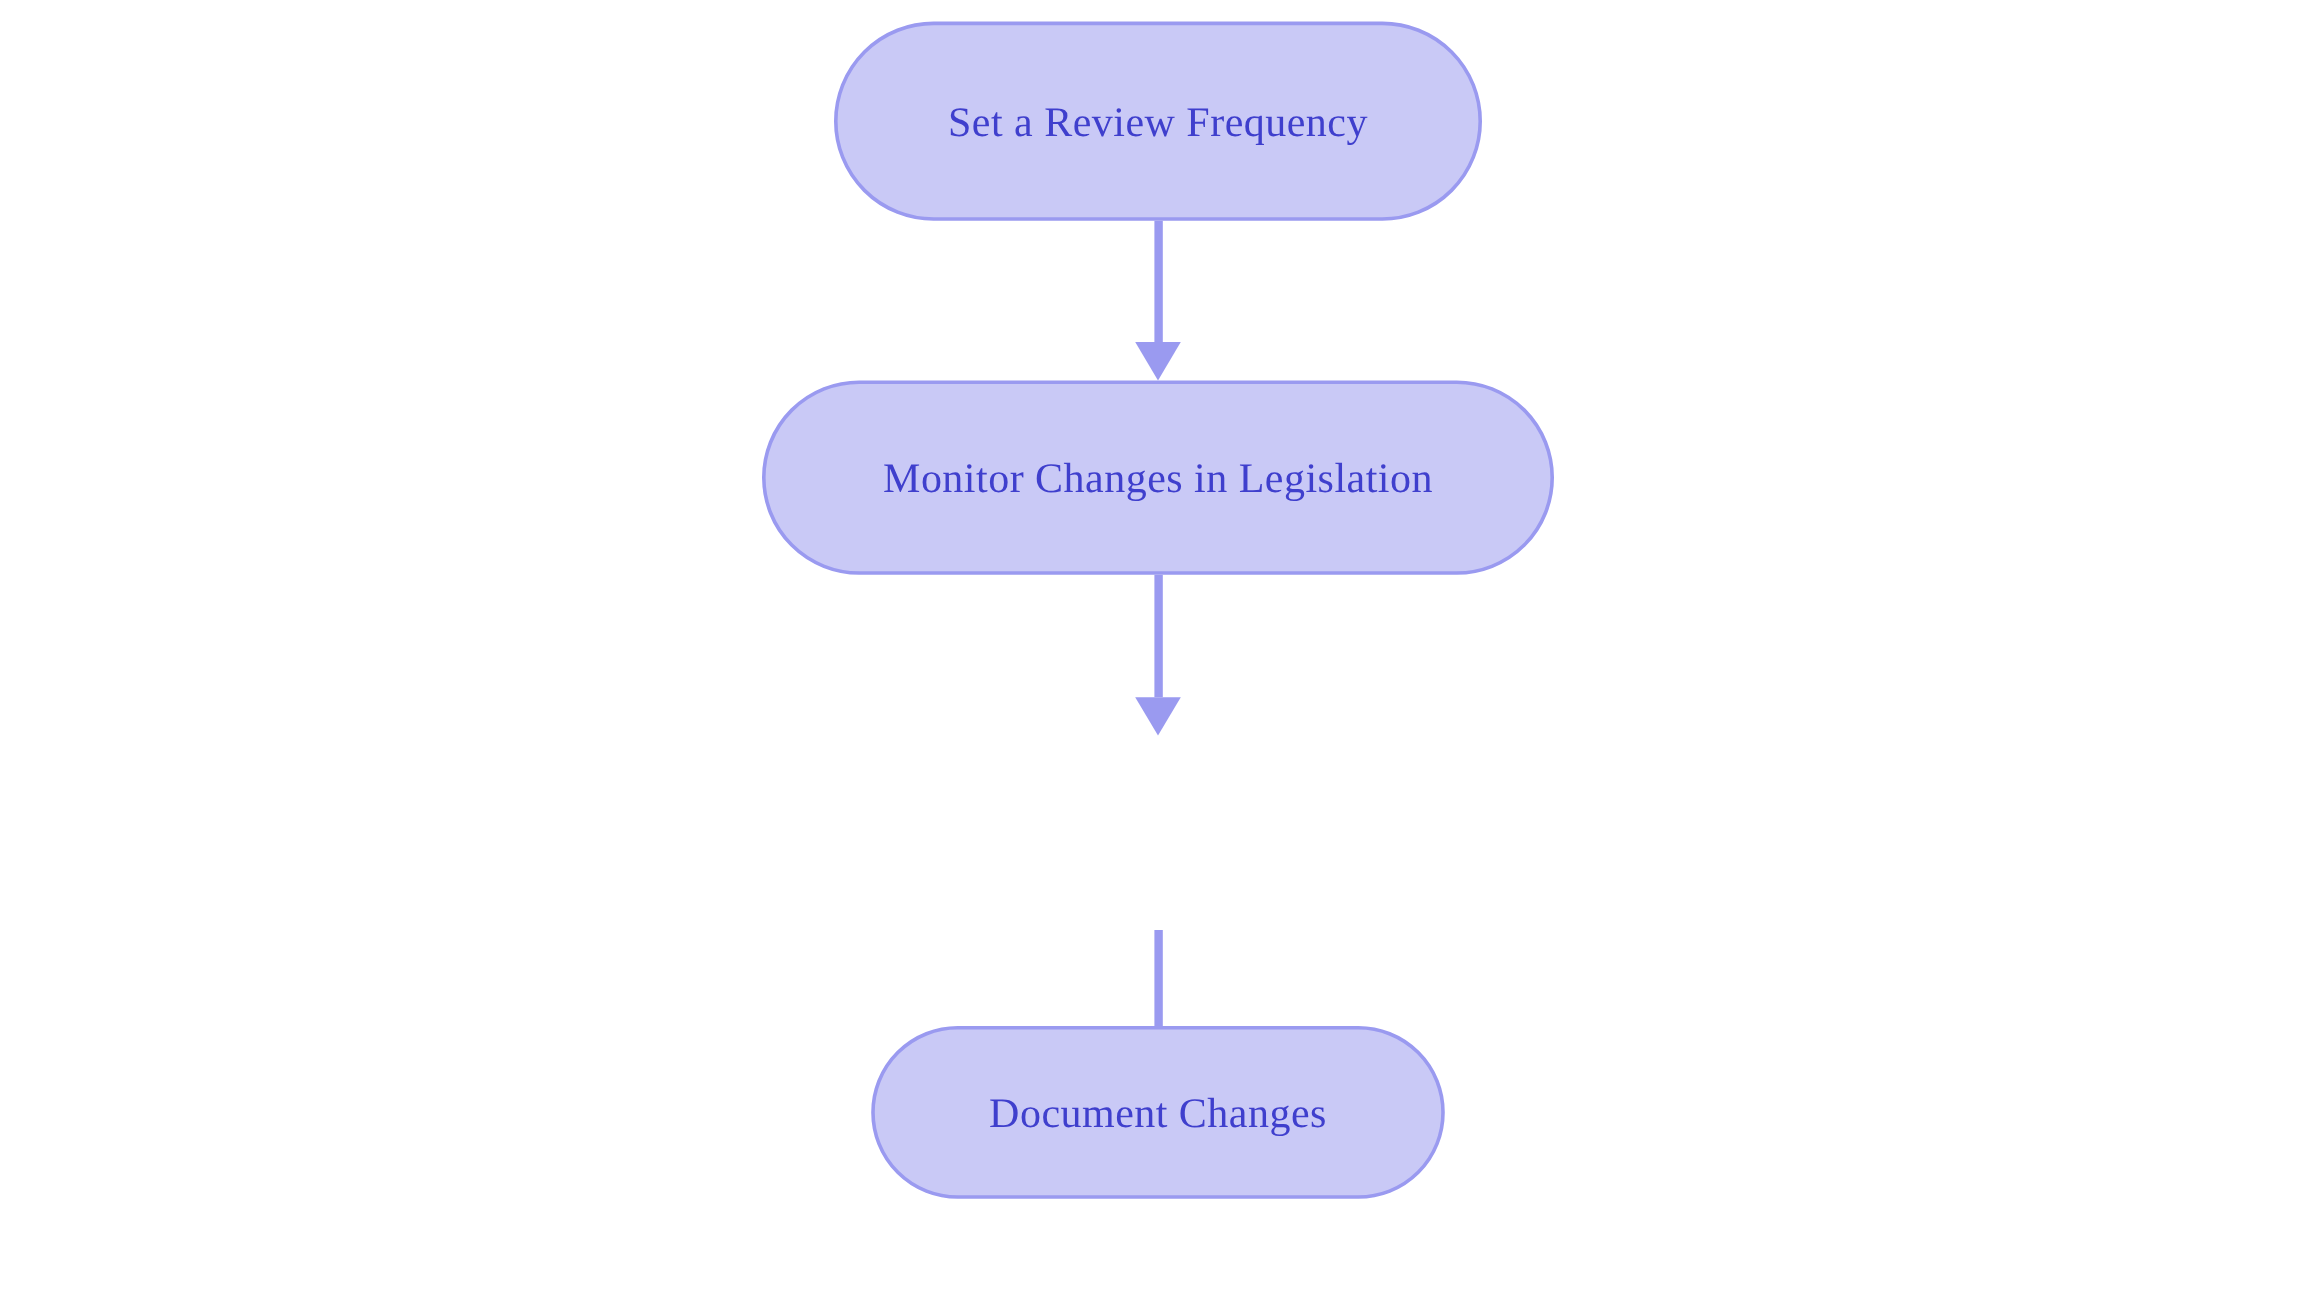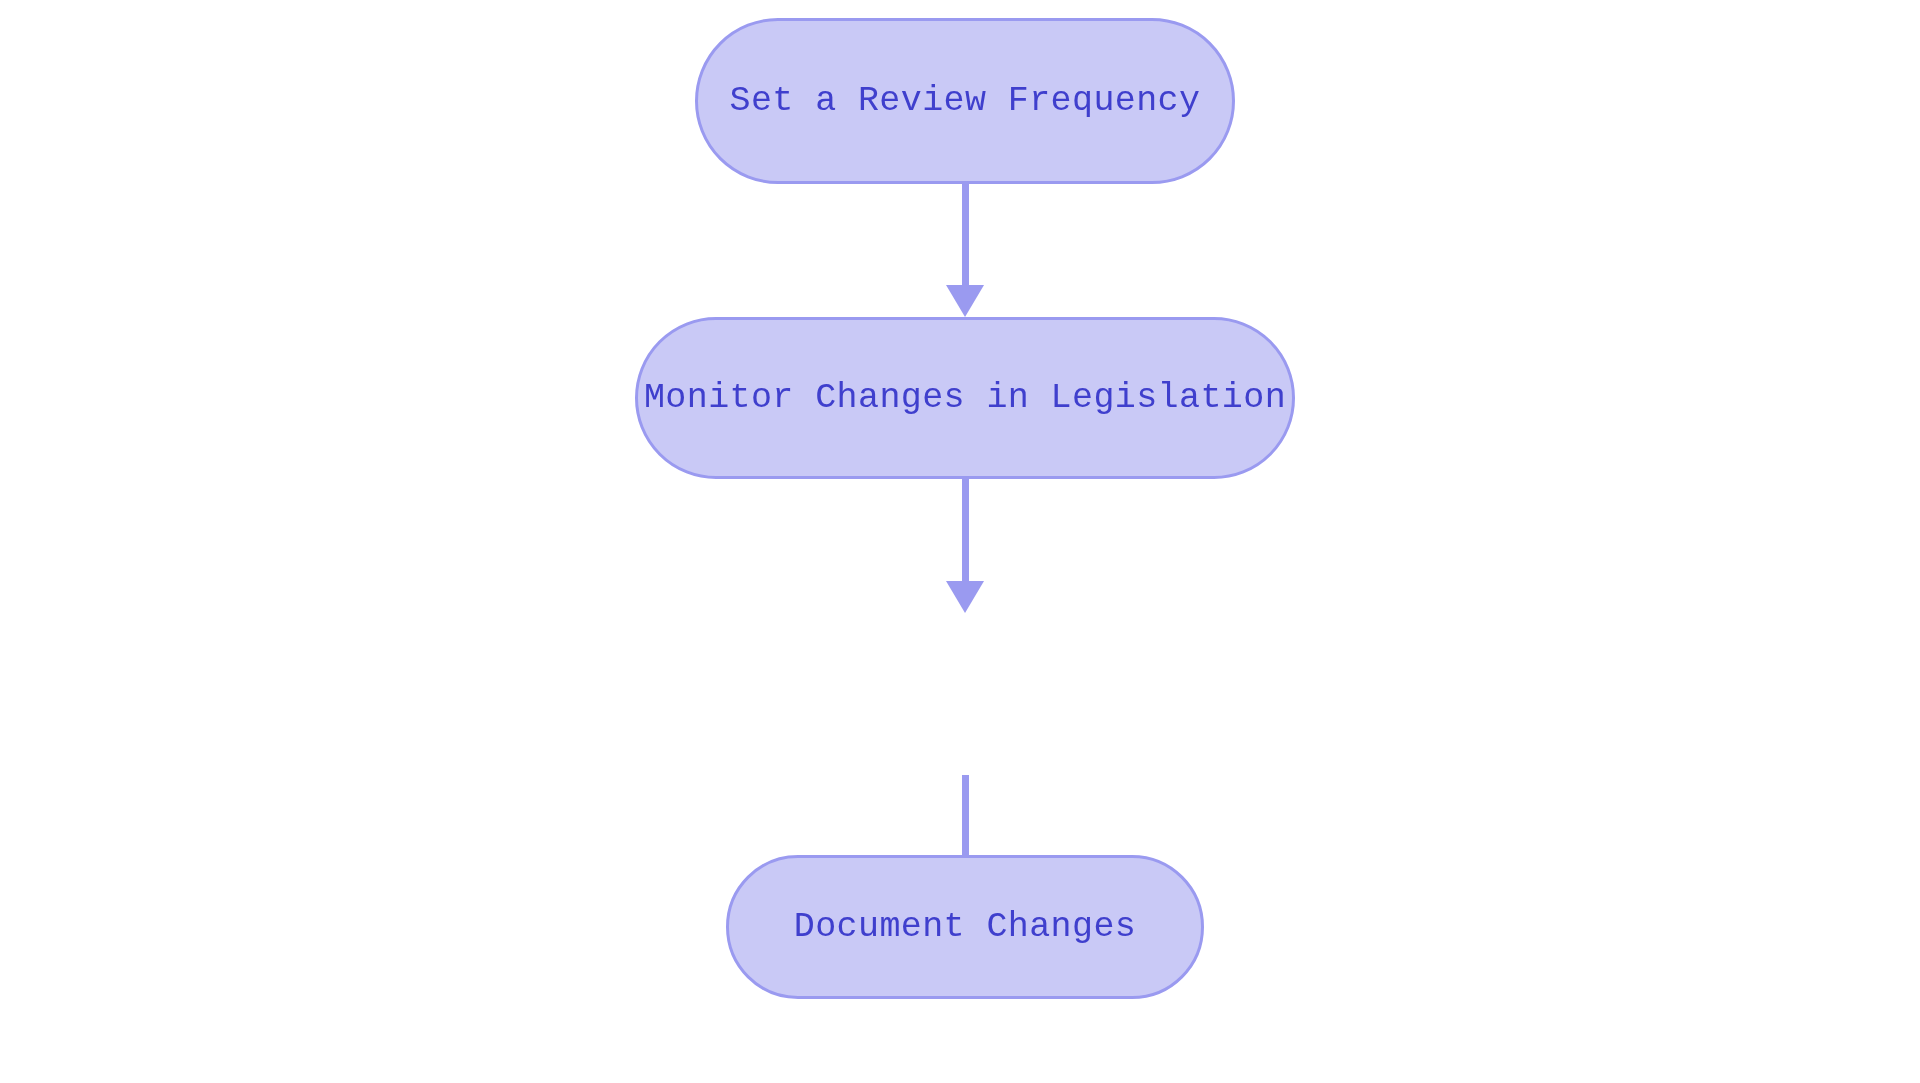--- a/index.html
+++ b/index.html
@@ -6,21 +6,21 @@
     margin: 0;
     padding: 0;
     background: #ffffff;
   }
   .canvas {
     position: relative;
     width: 1920px;
     height: 1083px;
     background: var(--background, #ffffff);
     overflow: hidden;
-    font-family: Liberation Mono, monospace;
+    font-family: Liberation Serif, serif;
   }
   .flow-node {
     position: absolute;
     box-sizing: border-box;
     background: var(--node-fill, #c9c9f6);
     border: 3px solid var(--node-border, #9a9af0);
     border-radius: 83px;
     display: flex;
     align-items: center;
     justify-content: center;

